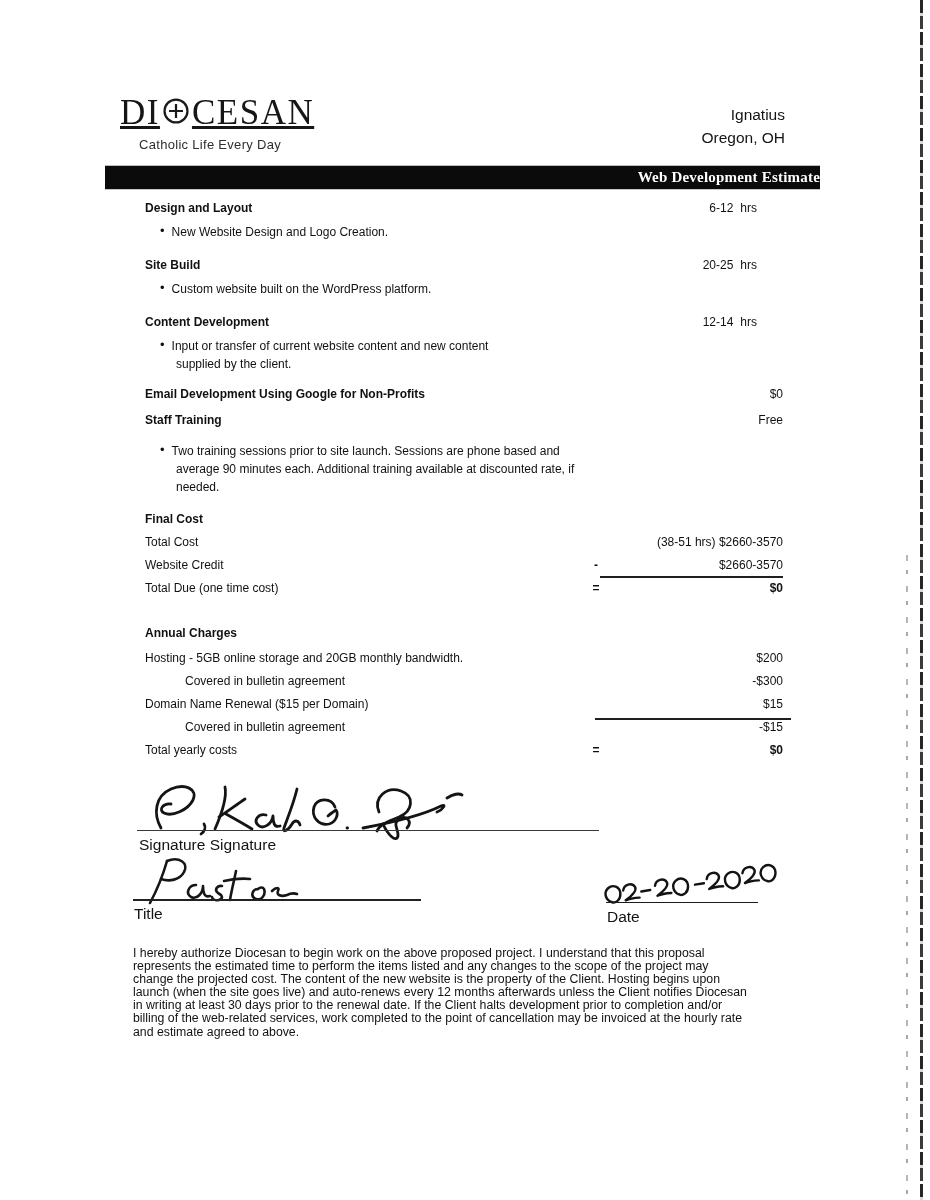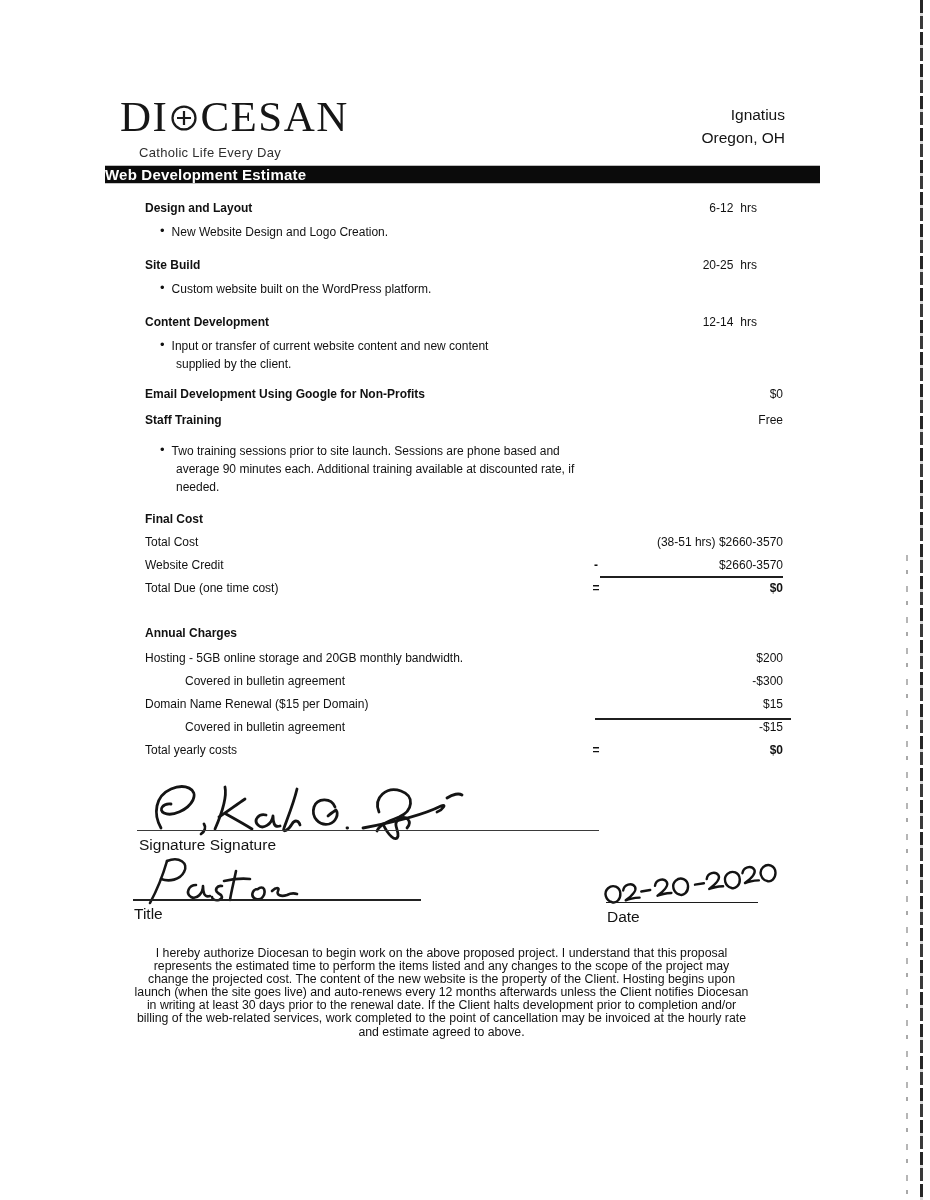--- a/index.html
+++ b/index.html
@@ -3,30 +3,31 @@
 <meta charset="utf-8">
 <style>
   html,body{margin:0;padding:0;background:#e8e8e8;}
   .page{
     position:relative;width:930px;height:1200px;background:#ffffff;
     font-family:"Liberation Sans", sans-serif;color:#111;overflow:hidden;
   }
   
   .logo-block{position:absolute;left:120px;top:95px;}
   .logo-word{
-    font-family:"Liberation Serif", serif;font-size:43px;letter-spacing:1.5px;
-    color:#161616;line-height:1;display:flex;align-items:center;
+    font-family:"Liberation Serif", serif;font-size:35px;letter-spacing:1.5px;
+    color:#161616;line-height:1;display:flex;align-items:center;text-decoration:underline;
   }
   .logo-cross{display:inline-block;margin:0 2px;position:relative;top:1px;}
   .logo-tagline{font-size:13px;color:#2e2e2e;letter-spacing:.3px;margin:7px 0 0 19px;}
   .client-block{position:absolute;right:145px;top:103px;text-align:right;font-size:15.5px;line-height:23px;color:#141414;}
   .banner{
-    position:absolute;left:105px;top:166px;width:715px;height:17px;background:#0b0b0b;
-    display:flex;align-items:center;justify-content:flex-start;
+    position:absolute;left:105px;top:166px;width:715px;height:23px;background:#0b0b0b;
+    display:flex;align-items:center;justify-content:flex-end;
     box-shadow:0 -1px 0 #bdbdbd, 0 1px 0 #c6c6c6;
+    font-family:Liberation Serif, serif;
   }
   .banner-title{color:#fff;font-weight:bold;font-size:15px;letter-spacing:.2px;}
   
   .doc-body{position:absolute;left:145px;top:195px;width:638px;height:580px;font-size:12px;}
   .row{position:absolute;left:0;right:0;height:19px;white-space:nowrap;}
   .lbl{position:absolute;left:0;top:0;}
   .lbl.ind{left:40px;}
   .b{font-weight:bold;}
   .sign{position:absolute;left:443px;width:16px;text-align:center;font-weight:bold;}
   .val{position:absolute;right:0;top:0;text-align:right;}
@@ -39,21 +40,21 @@
   .rule{position:absolute;border-top:2px solid #1f1f1f;height:0;}
   
   .hand{position:absolute;}
   .sig-line{position:absolute;left:137px;top:830px;width:462px;border-top:1.6px solid #3a3a3a;}
   .title-line{position:absolute;left:133px;top:899px;width:288px;border-top:2.2px solid #222;}
   .date-line{position:absolute;left:606px;top:902px;width:152px;border-top:1.8px solid #1c1c1c;}
   .field-label{position:absolute;font-size:15.5px;color:#131313;}
   
   .legal{
     position:absolute;left:133px;top:947px;width:617px;
-    font-size:12.3px;line-height:13.1px;color:#121212;text-align:center;
+    font-size:12.3px;line-height:13.1px;color:#121212;text-align:left;
   }
   
   .scanline-main{
     position:absolute;left:920px;top:0;width:3px;height:1200px;
     background:repeating-linear-gradient(180deg,
       #262626 0px, #262626 13px,
       rgba(38,38,38,.18) 13px, rgba(38,38,38,.18) 16px,
       #3a3a3a 16px, #3a3a3a 29px,
       rgba(0,0,0,0) 29px, rgba(0,0,0,0) 32px);
   }

